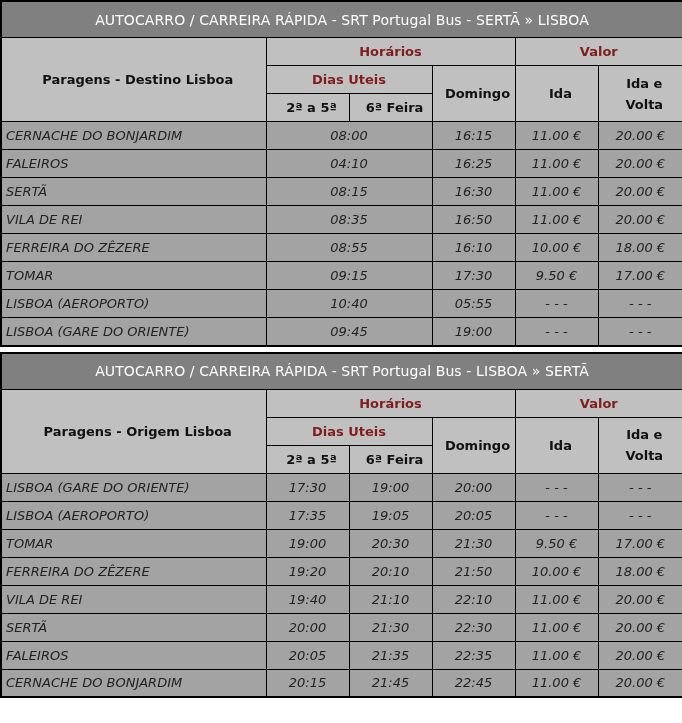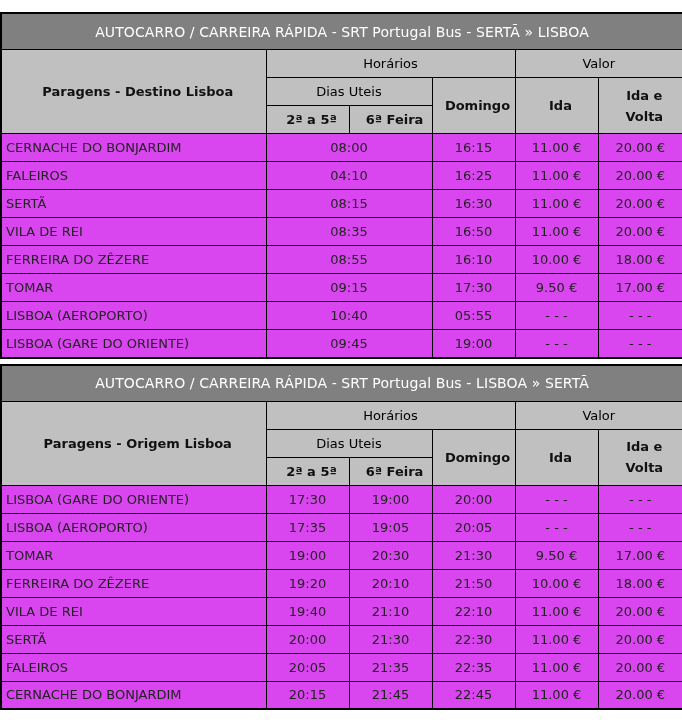--- a/index.html
+++ b/index.html
@@ -1,17 +1,17 @@
 <!DOCTYPE html>
 <html><head>
   <meta charset="utf-8">
   <style>
     html, body { margin: 0; padding: 0; background: #ffffff; }
     body { width: 682px; height: 723px; overflow: hidden; font-family: "DejaVu Sans", sans-serif; }
-    .wrap { position: relative; width: 622px; margin-top: 12px; }
+    .wrap { position: relative; width: 622px; }
     table.sched {
       border-collapse: collapse;
       width: 682px;
       table-layout: fixed;
       border: 2px solid #000;
       font-size: 13px;
       color: #222;
     }
     table.sched td, table.sched th {
       border: 1px solid #000;
@@ -21,24 +21,24 @@
     }
     .title-cell {
       background: #808080;
       color: #ffffff;
       font-weight: normal;
       font-size: 14px;
       text-align: center;
       height: 35px;
       letter-spacing: 0.1px;
     }
-    .hdr { background: #c0c0c0; text-align: center; color: #000000; font-weight: normal; }
+    .hdr { background: #c0c0c0; text-align: center; color: #7f1d1d; font-weight: bold; }
     .hdr.bold { font-weight: bold; color: #111; padding-left: 8px; }
     .hrow { height: 28px; }
-    .drow { height: 28px; background: #d946ef; }
+    .drow { height: 28px; background: #a3a3a3; font-style: italic; }
     .stop { text-align: left; padding-left: 4px !important; color: #222; }
     .c { text-align: center; color: #222; }
     .gap { height: 5px; }
     .two-line { line-height: 21px; white-space: normal !important; }
   </style>
 </head>
 <body>
 
 <div class="wrap">
 

